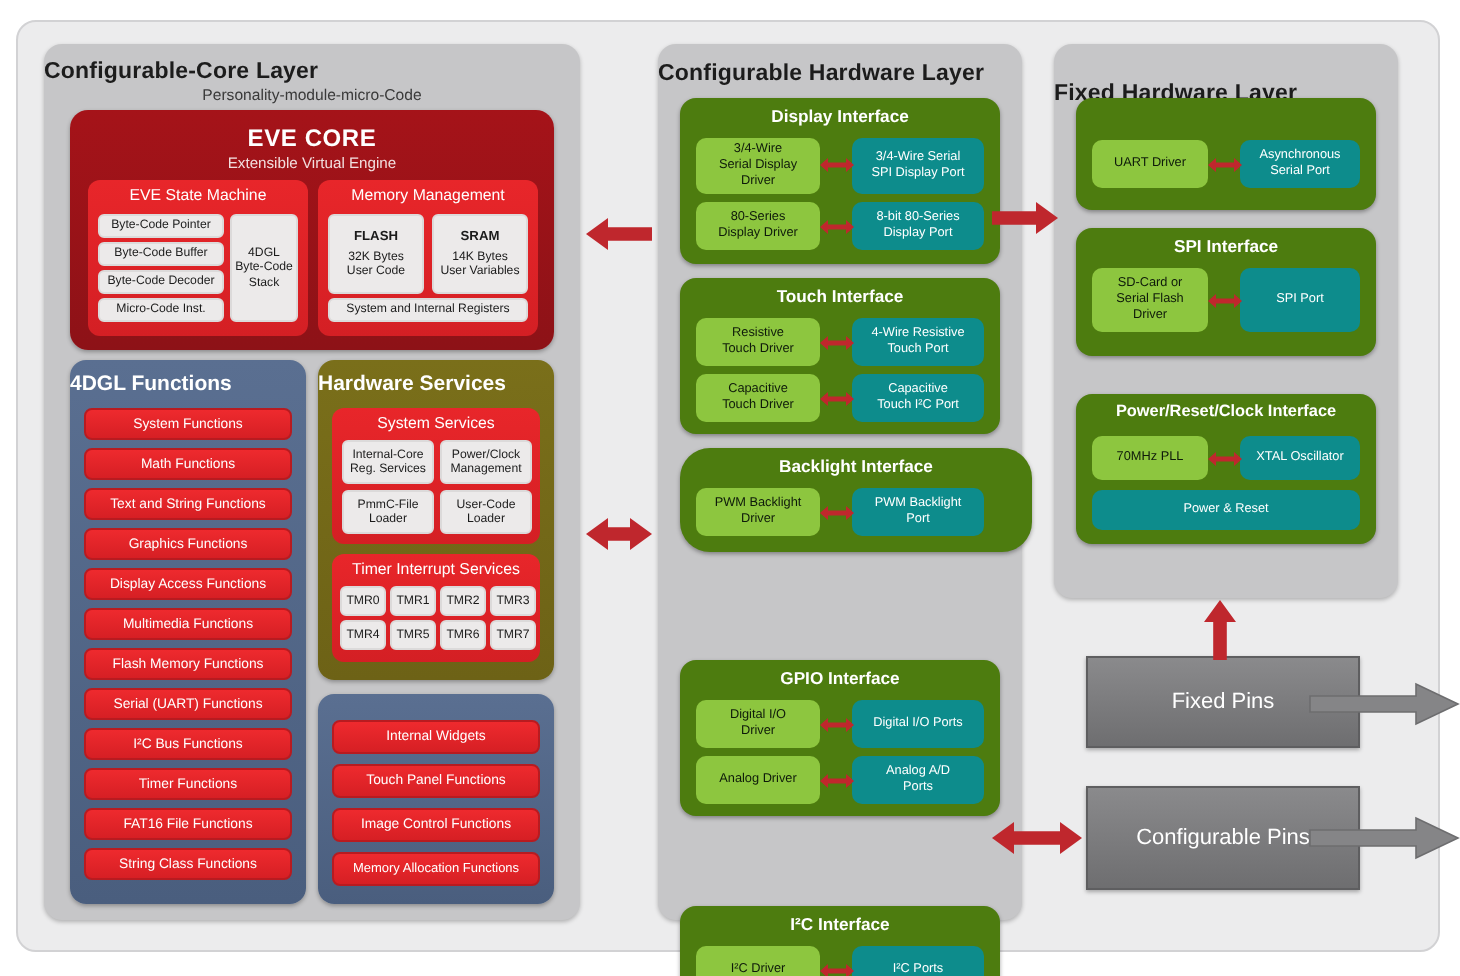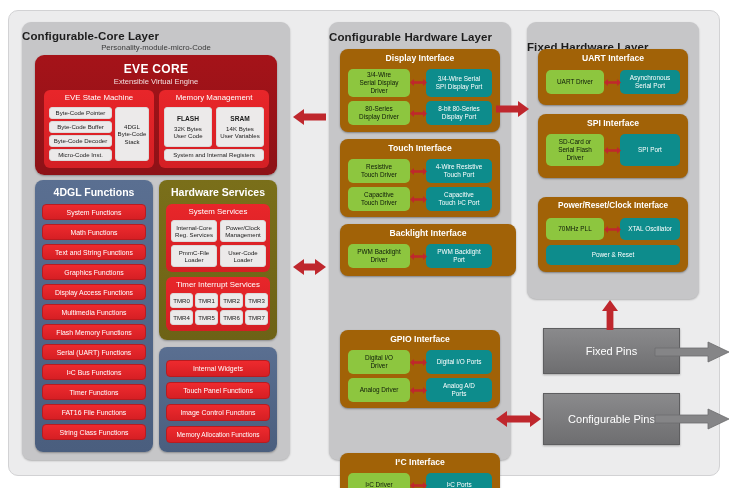--- a/index.html
+++ b/index.html
@@ -53,32 +53,32 @@
   
   .bluepanel{
     background:linear-gradient(#5a6f91,#4a5e7e);border-radius:8px;
     box-shadow:0 1px 2px rgba(0,0,0,.3);
   }
   .olivepanel{
     background:linear-gradient(#7a6f1a,#6d6216);border-radius:8px;
     box-shadow:0 1px 2px rgba(0,0,0,.3);
   }
   .panel-title{
-    text-align:center;color:#fff;font-weight:bold;font-size:10.5px;
+    text-align:left;color:#fff;font-weight:bold;font-size:10.5px;
   }
   .redpill{
     position:absolute;background:linear-gradient(#ee2a2e,#d61f24);
     border-radius:4px;color:#fff;font-size:6.9px;
     display:flex;align-items:center;justify-content:center;text-align:center;
     box-sizing:border-box;border:1px solid #b81b20;
   }
 
   
   .blackgrp{
-    position:absolute;background:#a16207;border-radius:8px;
+    position:absolute;background:#4d7c0f;border-radius:8px;
     box-shadow:0 1px 2px rgba(0,0,0,.35);box-sizing:border-box;
   }
   .blackgrp .ttl{
     text-align:center;color:#fff;font-weight:bold;font-size:8.6px;
     padding-top:4px;
   }
   .greenchip{
     position:absolute;background:#8dc63f;border-radius:5px;
     color:#0e1a0a;font-size:6.4px;line-height:1.2;text-align:center;
     display:flex;align-items:center;justify-content:center;box-sizing:border-box;
@@ -260,21 +260,21 @@
             <path d="M0 4.5 L4 1 L4 3.2 L13 3.2 L13 1 L17 4.5 L13 8 L13 5.8 L4 5.8 L4 8 Z" fill="#c0272d"></path>
           </svg>
       </div>
       <div class="arrow" style="left:70px;top:56px;">
         <svg width="17" height="9" viewBox="0 0 17 9">
             <path d="M0 4.5 L4 1 L4 3.2 L13 3.2 L13 1 L17 4.5 L13 8 L13 5.8 L4 5.8 L4 8 Z" fill="#c0272d"></path>
           </svg>
       </div>
     </div>
 
-    <div class="blackgrp" style="left:11px;top:202px;width:176px;height:52px;">
+    <div class="blackgrp" style="left:11px;top:202px;width:176px;height:52px;border-radius:15px;">
       <div class="ttl">Backlight Interface</div>
       <div class="greenchip" style="left:8px;top:20px;width:62px;height:24px;flex-direction:column;">
         <span>PWM Backlight</span>
         <span>Driver</span>
       </div>
       <div class="tealchip" style="left:86px;top:20px;width:66px;height:24px;flex-direction:column;">
         <span>PWM Backlight</span>
         <span>Port</span>
       </div>
       <div class="arrow" style="left:70px;top:28px;">
@@ -317,21 +317,20 @@
             <path d="M0 4.5 L4 1 L4 3.2 L13 3.2 L13 1 L17 4.5 L13 8 L13 5.8 L4 5.8 L4 8 Z" fill="#c0272d"></path>
           </svg>
       </div>
     </div>
   </div>
 
   <div class="layer" style="left:527px;top:22px;width:172px;height:277px;">
     <div class="layer-title" style="margin-top:19px;">Fixed Hardware Layer</div>
 
     <div class="blackgrp" style="left:11px;top:27px;width:150px;height:56px;">
-      <div class="ttl">UART Interface</div>
       <div class="greenchip" style="left:8px;top:21px;width:58px;height:24px;">UART Driver</div>
       <div class="tealchip" style="left:82px;top:21px;width:60px;height:24px;flex-direction:column;">
         <span>Asynchronous</span>
         <span>Serial Port</span>
       </div>
       <div class="arrow" style="left:66px;top:29px;">
         <svg width="17" height="9" viewBox="0 0 17 9">
             <path d="M0 4.5 L4 1 L4 3.2 L13 3.2 L13 1 L17 4.5 L13 8 L13 5.8 L4 5.8 L4 8 Z" fill="#c0272d"></path>
           </svg>
       </div>

